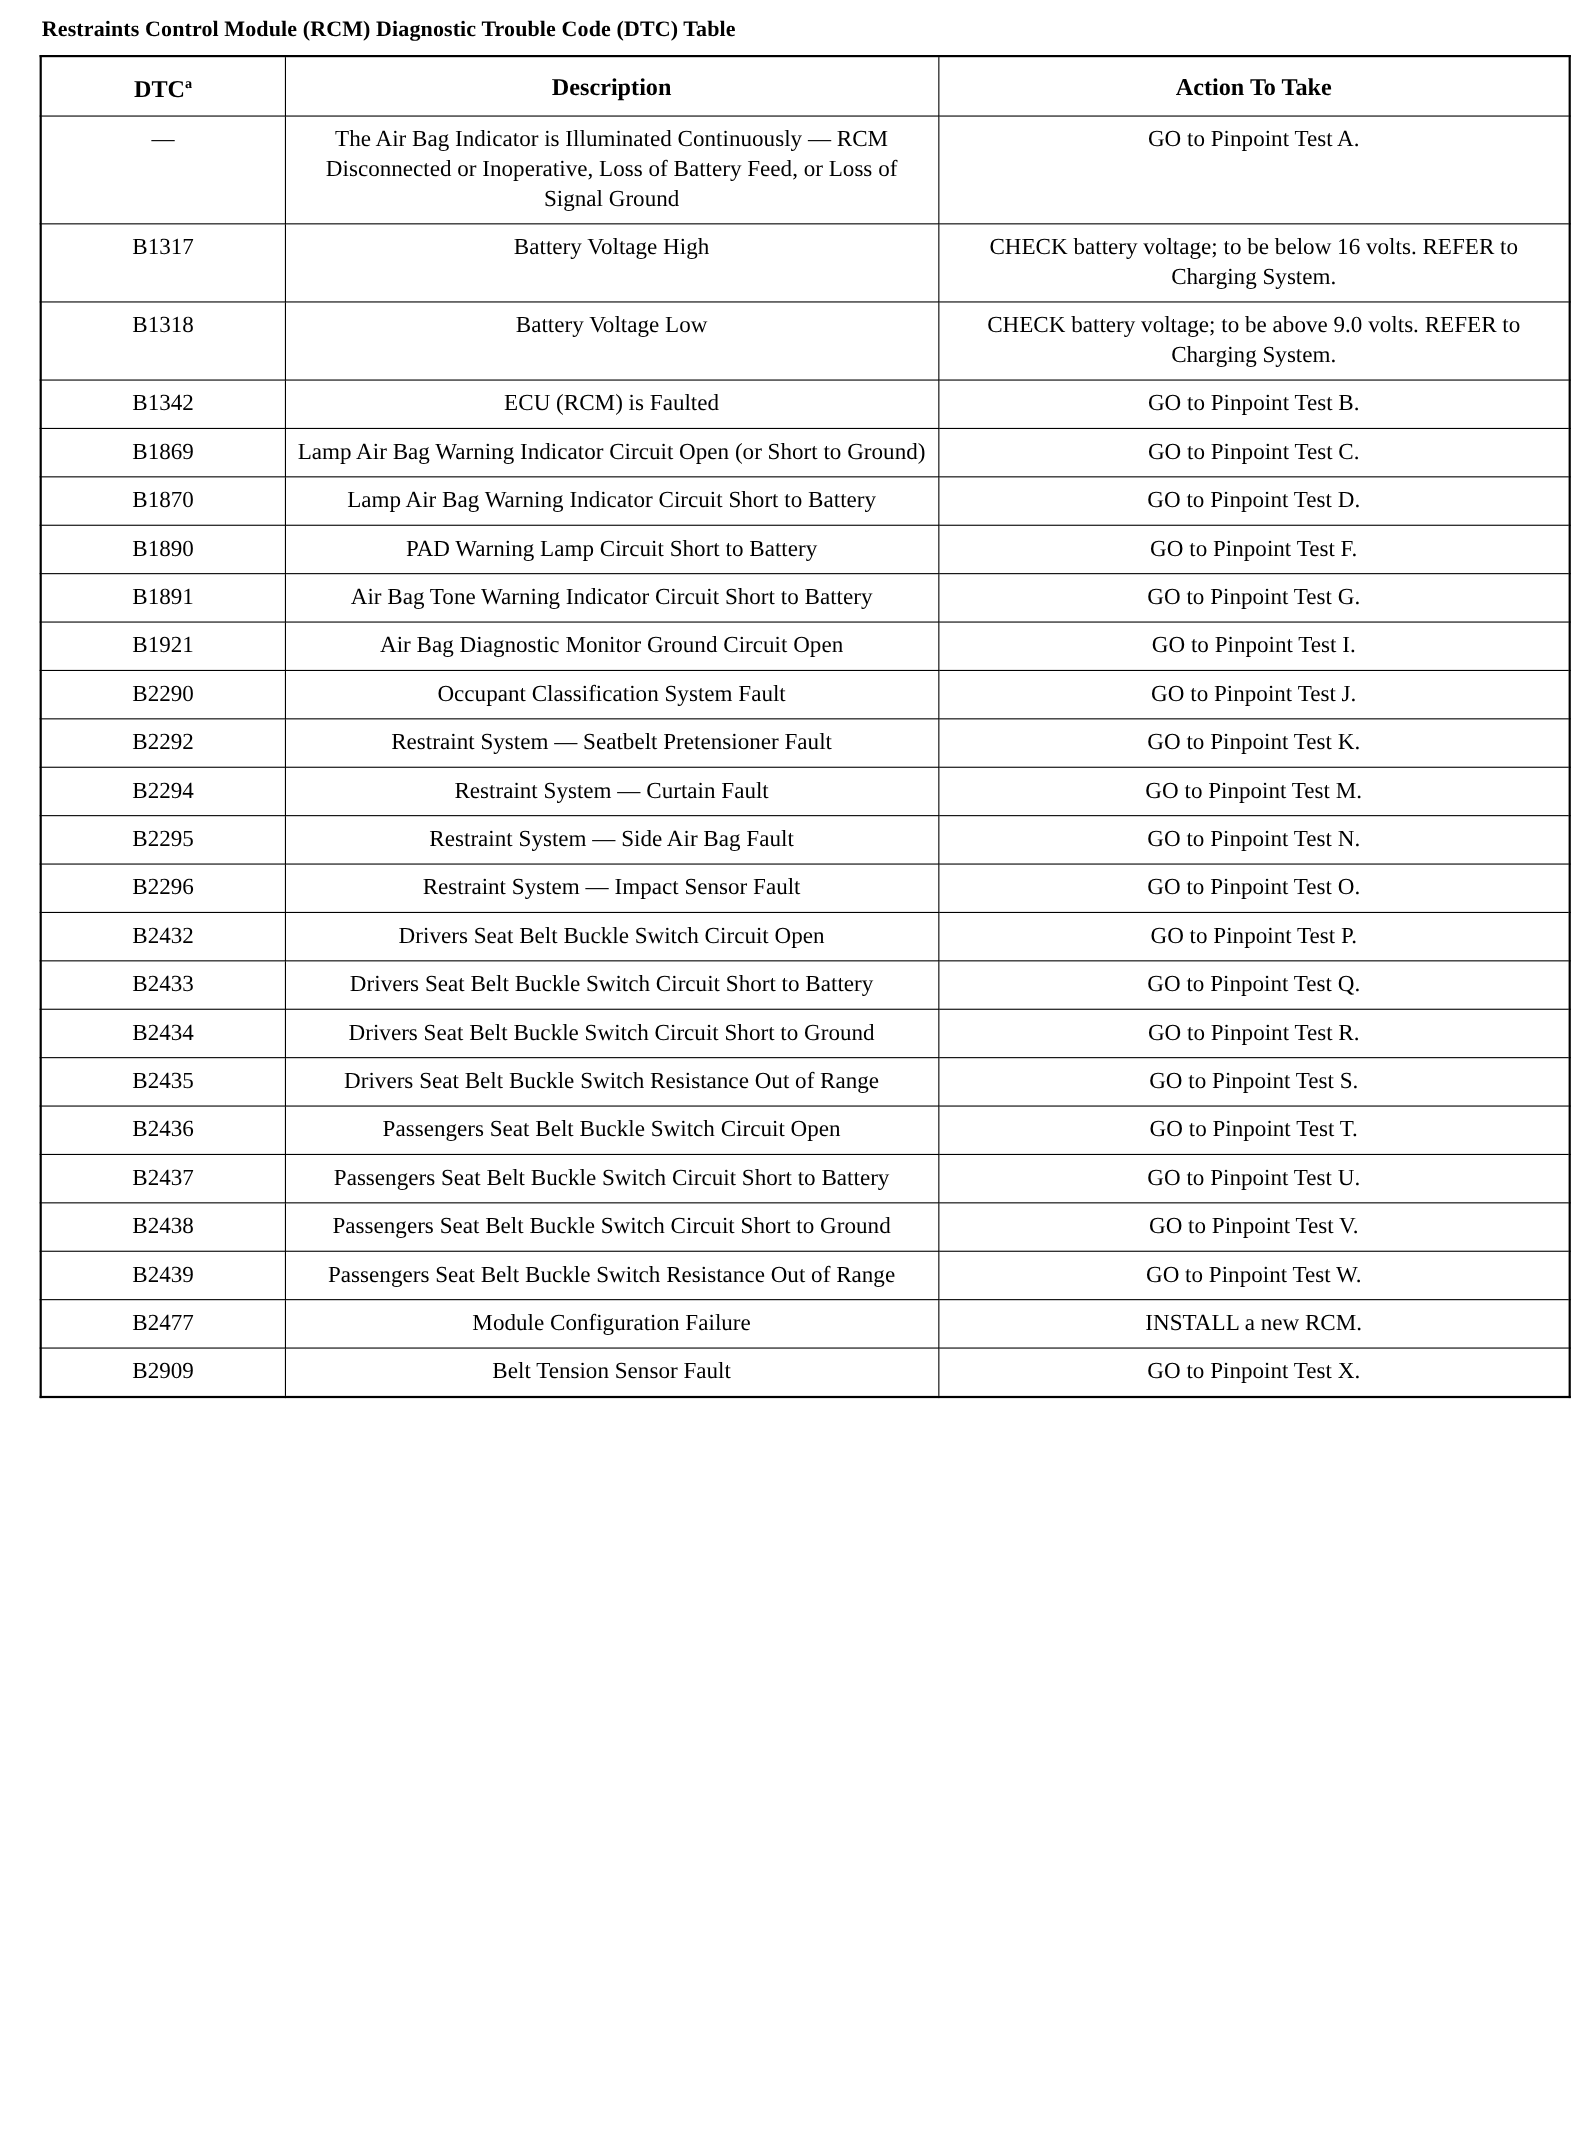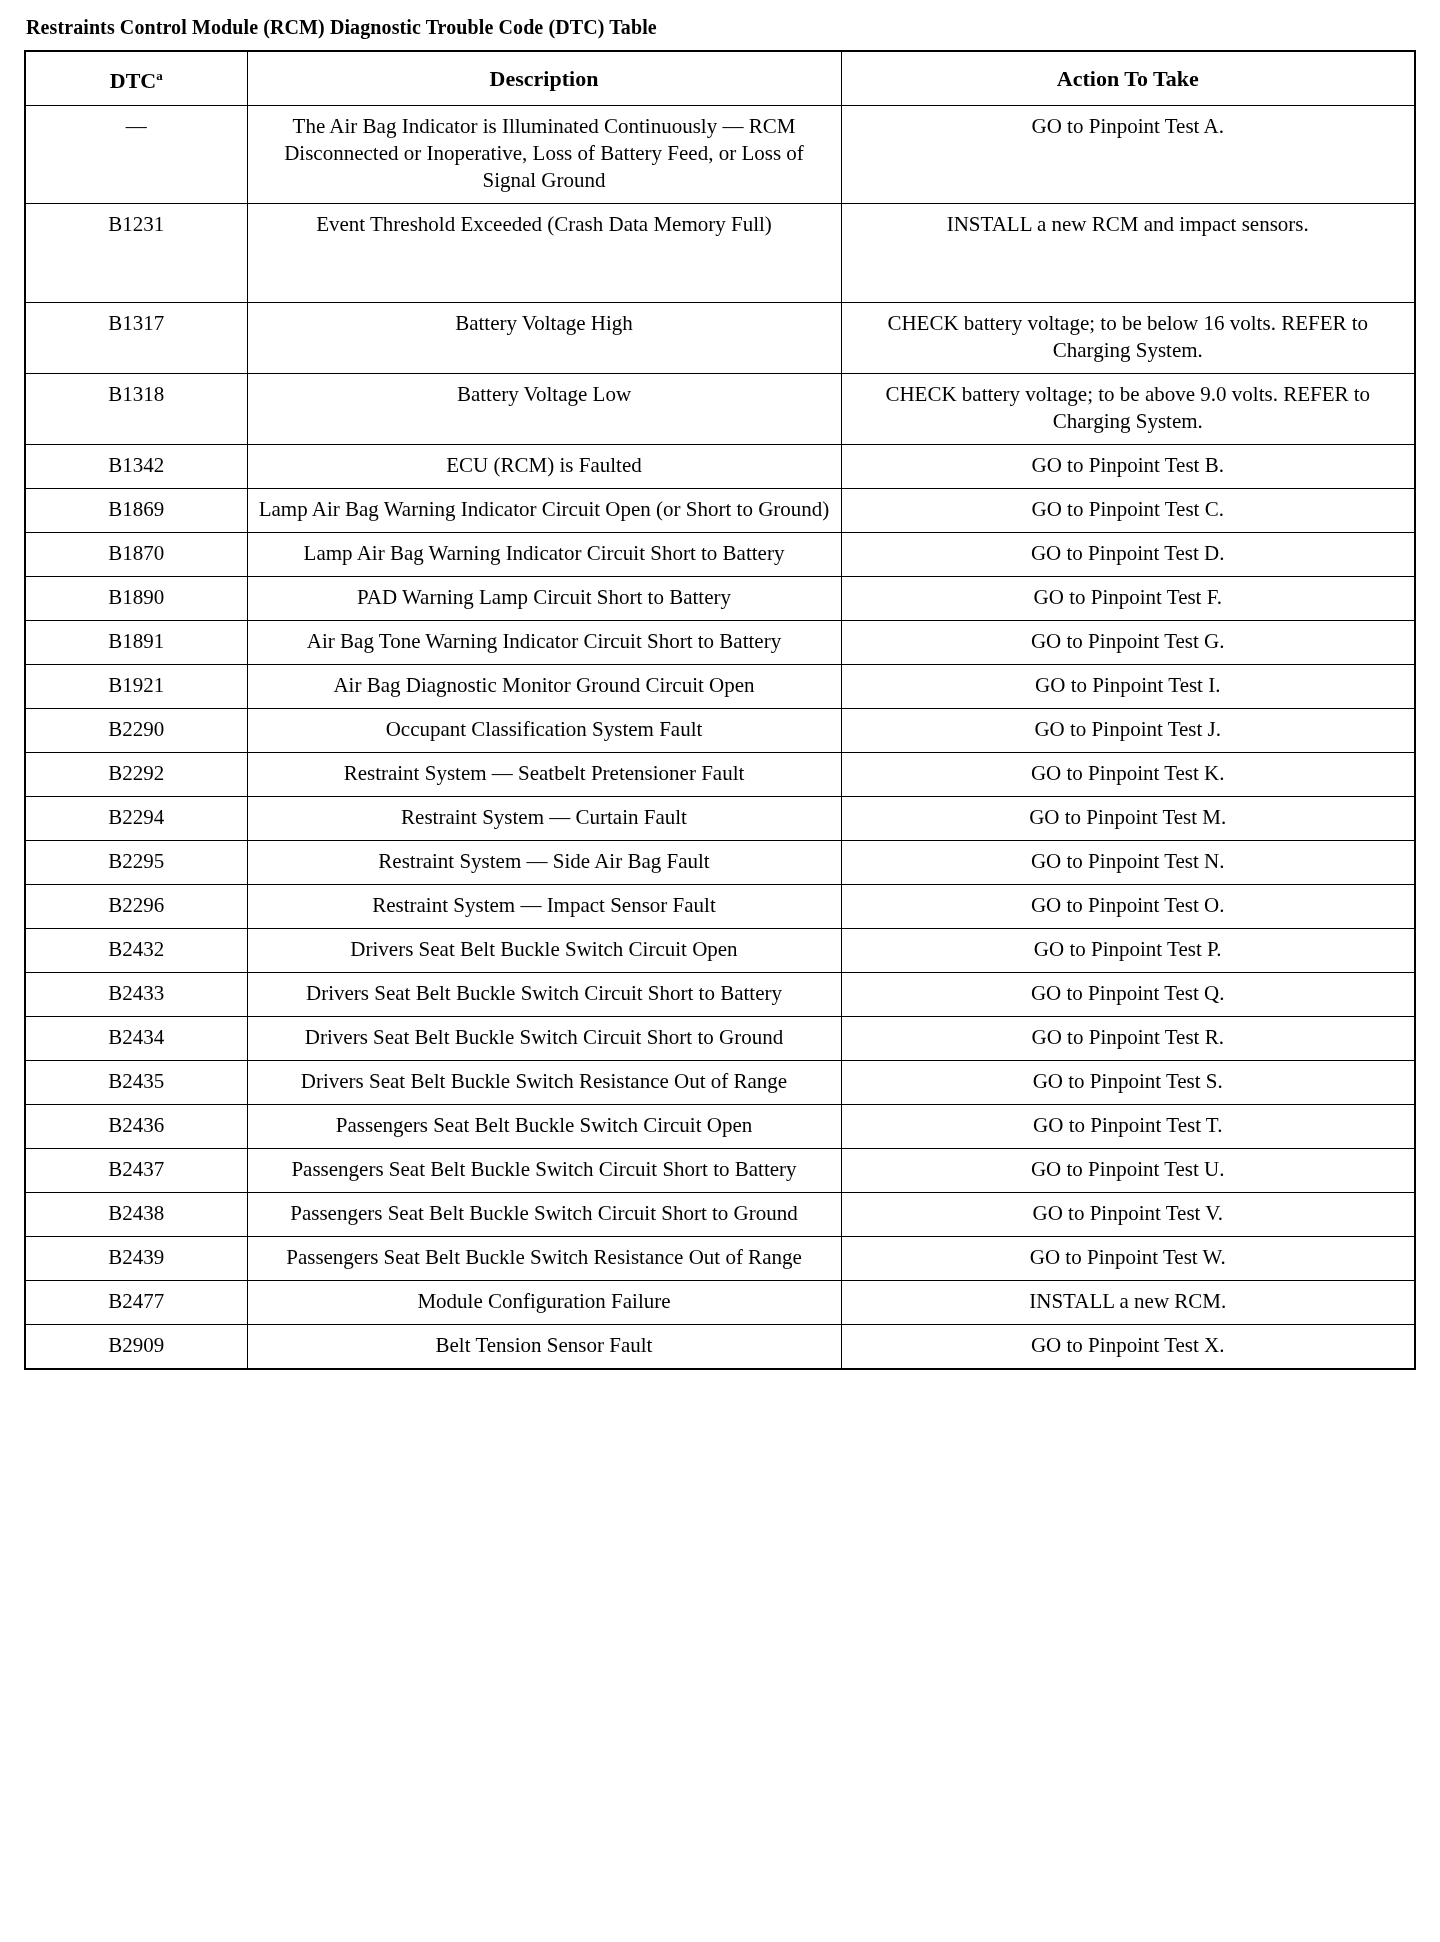--- a/index.html
+++ b/index.html
@@ -9,21 +9,21 @@
   }
   body {
     width: 1440px;
     min-height: 1942px;
     font-family: "Liberation Serif", serif;
     color: #000000;
   }
   .page {
     width: 1440px;
     box-sizing: border-box;
-    padding: 10px 24px 0 24px;
+    padding: 10px 24px 0 36px;
   }
   .doc-title {
     font-family: "Liberation Serif", serif;
     font-weight: bold;
     font-size: 20px;
     line-height: 26px;
     margin: 4px 0 10px 2px;
     letter-spacing: 0.1px;
   }
   table.dtc-table {
@@ -88,25 +88,20 @@
         <th>Description</th>
         <th>Action To Take</th>
       </tr>
     </thead>
     <tbody>
       <tr>
         <td class="dtc-cell">—</td>
         <td class="desc-cell">The Air Bag Indicator is Illuminated Continuously — RCM Disconnected or Inoperative, Loss of Battery Feed, or Loss of Signal Ground</td>
         <td class="action-cell">GO to Pinpoint Test A.</td>
       </tr>
-      <tr data-pad="tall">
-        <td class="dtc-cell">B1231</td>
-        <td class="desc-cell">Event Threshold Exceeded (Crash Data Memory Full)</td>
-        <td class="action-cell">INSTALL a new RCM and impact sensors.</td>
-      </tr>
       <tr>
         <td class="dtc-cell">B1317</td>
         <td class="desc-cell">Battery Voltage High</td>
         <td class="action-cell">CHECK battery voltage; to be below 16 volts. REFER to Charging System.</td>
       </tr>
       <tr>
         <td class="dtc-cell">B1318</td>
         <td class="desc-cell">Battery Voltage Low</td>
         <td class="action-cell">CHECK battery voltage; to be above 9.0 volts. REFER to Charging System.</td>
       </tr>

